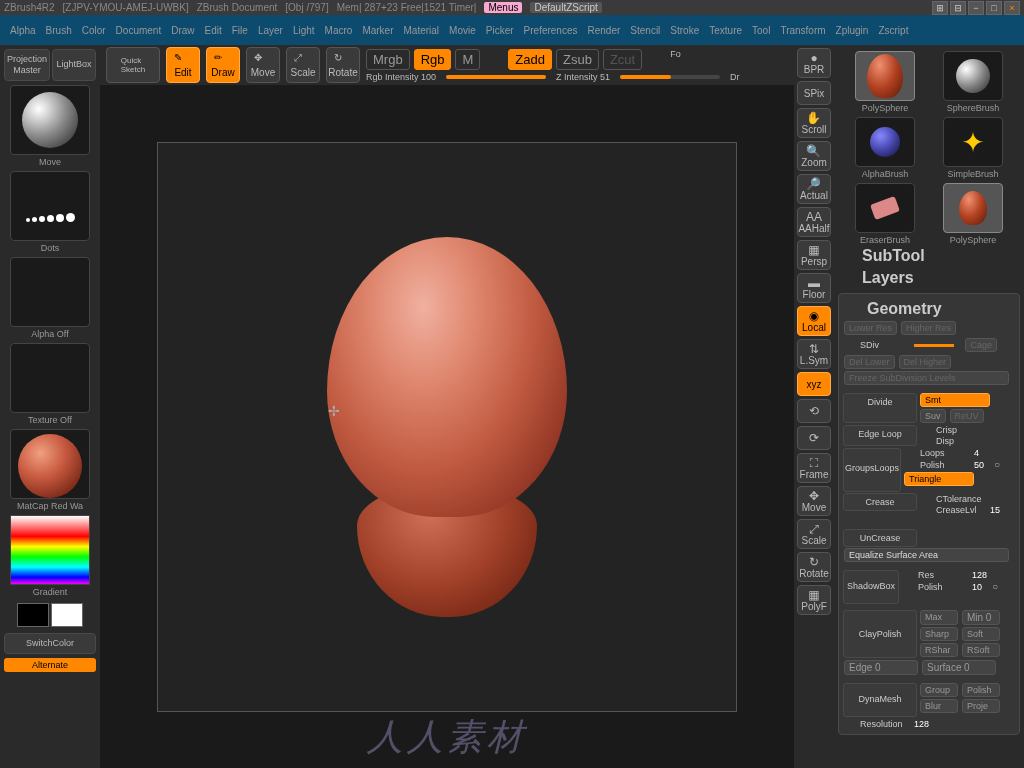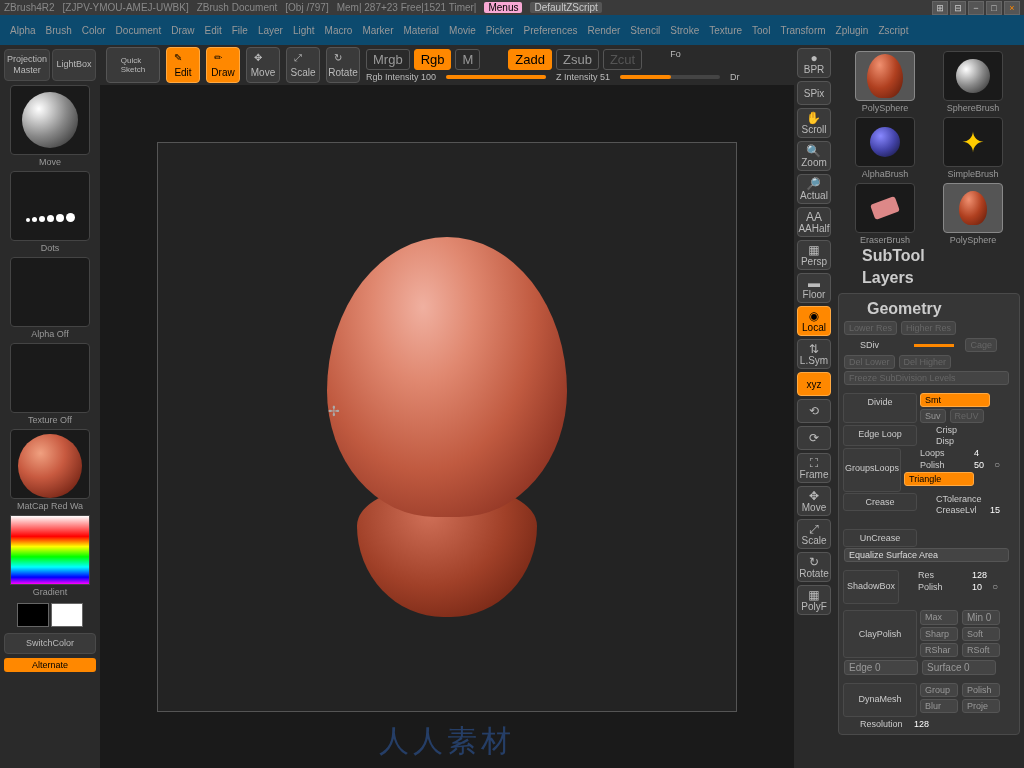--- a/index.html
+++ b/index.html
@@ -35,21 +35,21 @@
 .mode-pill.active { background:#ff8800; border-color:#ff8800; color:#000; }
 .slider-label { font-size:9px; color:#bbb; }
 .slider-track { width:100px; height:4px; background:#444; position:relative; border-radius:2px; }
 .slider-fill { height:100%; background:#ff8800; border-radius:2px; }
 
 .canvas-area { flex:1; background:#1a1a1a; position:relative; display:flex; align-items:center; justify-content:center; }
 .canvas-frame { width:580px; height:570px; border:1px solid #555; background:#232323; position:relative; display:flex; align-items:center; justify-content:center; }
 .model { width:240px; height:380px; position:relative; }
 .model .head { width:240px; height:280px; background:radial-gradient(ellipse at 40% 25%, #f0b0a0 0%, #e08870 25%, #c05a40 55%, #8a3020 85%, #5a1810 100%); border-radius:50% 50% 45% 45% / 55% 55% 45% 45%; position:absolute; top:0; }
 .model .jaw { width:180px; height:130px; background:radial-gradient(ellipse at 40% 20%, #d07058 0%, #a04028 50%, #6a2010 90%); border-radius:40% 40% 48% 48% / 30% 30% 70% 70%; position:absolute; bottom:0; left:30px; }
-.watermark { position:absolute; bottom:6px; left:50%; transform:translateX(-50%); color:#3b82f6; font-size:30px; opacity:.35; letter-spacing:4px; }
+.watermark { position:absolute; bottom:6px; left:50%; transform:translateX(-50%); color:#c4b5fd; font-size:36px; opacity:.35; letter-spacing:4px;font-style:italic; }
 
 .right-tools { width:40px; background:#2a2a2a; display:flex; flex-direction:column; gap:3px; padding:3px; align-items:center; }
 .r-btn { width:34px; height:30px; background:#3a3a3a; border:1px solid #555; border-radius:4px; display:flex; flex-direction:column; align-items:center; justify-content:center; font-size:7px; color:#bbb; }
 .r-btn.orange { background:#ff8800; border-color:#ffaa44; color:#000; }
 .r-btn.tiny { height:24px; }
 .r-btn .ic { font-size:12px; line-height:12px; }
 
 .right-panel { width:190px; background:#2a2a2a; padding:4px; overflow:hidden; }
 .brush-grid { display:flex; flex-wrap:wrap; gap:2px; justify-content:center; }
 .brush-cell { width:86px; text-align:center; }

